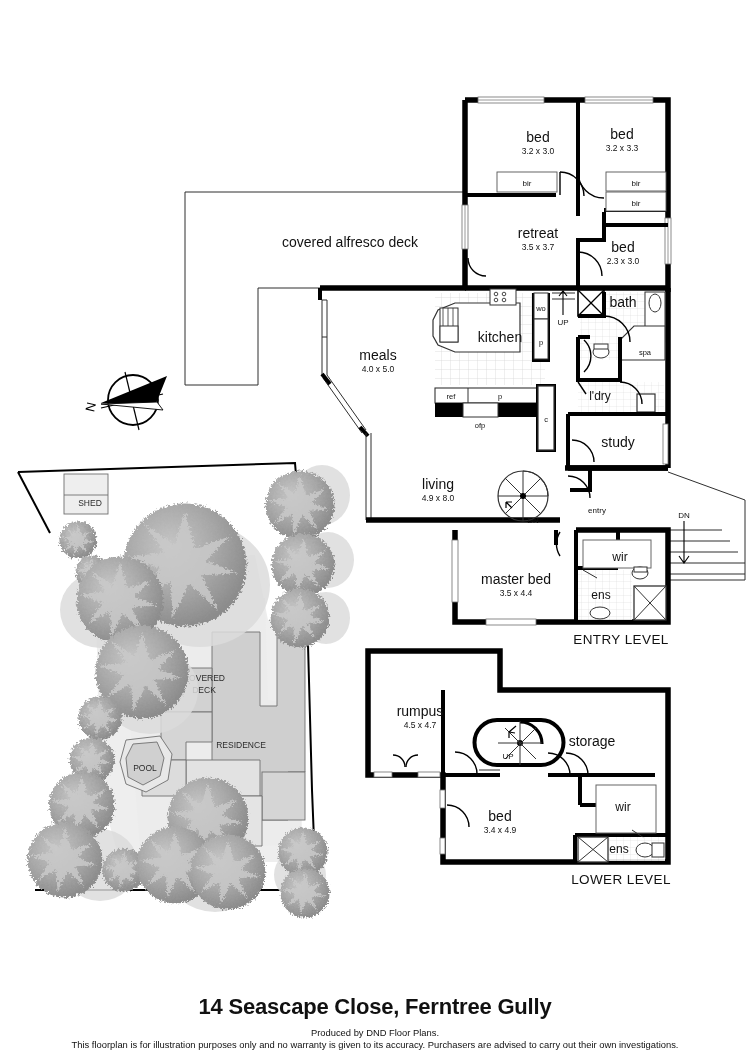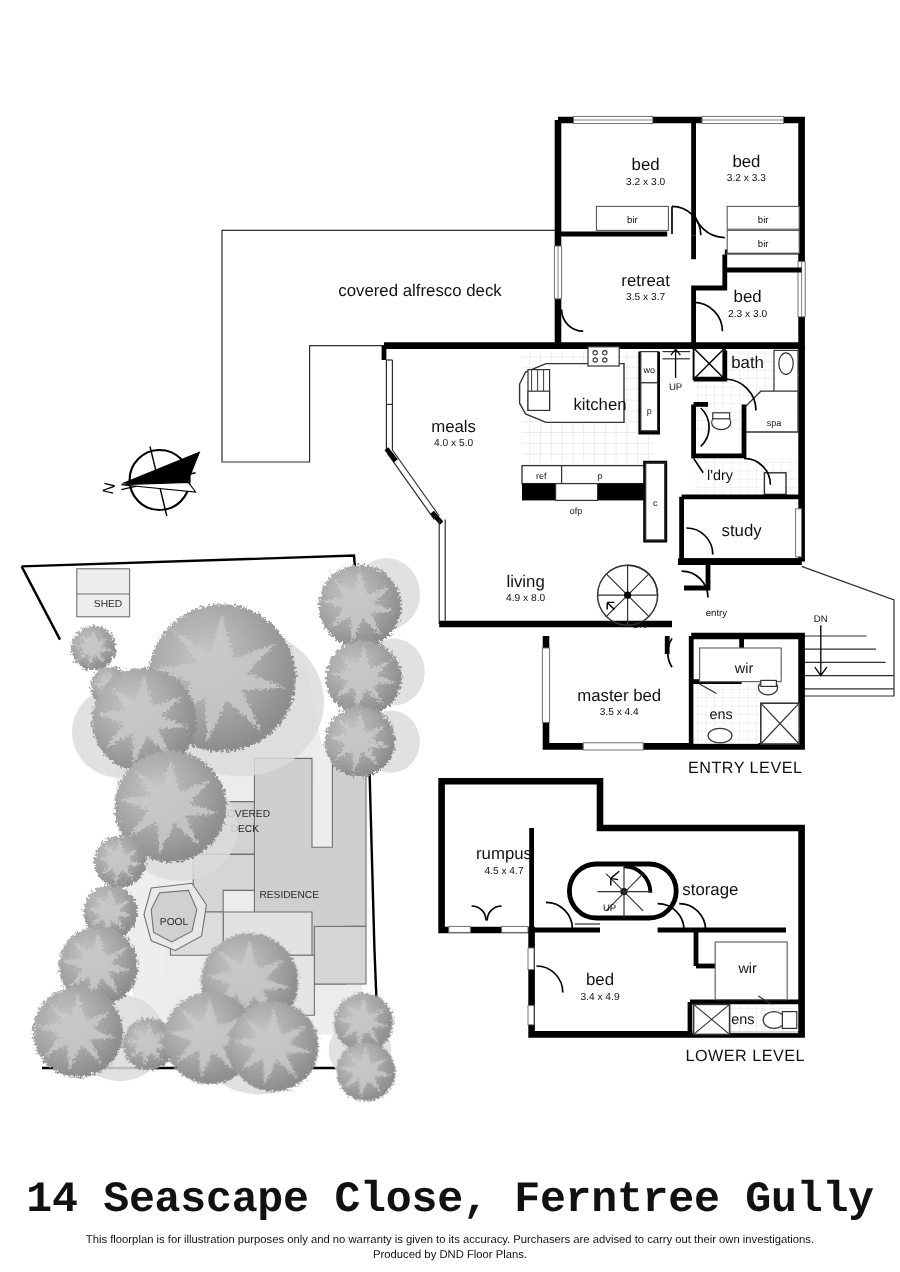--- a/index.html
+++ b/index.html
@@ -54,26 +54,25 @@
   .door   { stroke: #000; stroke-width: 1.4; fill: none; }
   .boundary { stroke: #000; stroke-width: 2; fill: none; }
   #title-block {
     position: absolute;
     left: 0;
     right: 0;
     bottom: 8px;
     text-align: center;
   }
   #main-title {
-    font-size: 36px;
+    font-size: 22px;
     font-weight: bold;
     letter-spacing: -0.2px;
     margin: 0 0 7px 0;
     color: #111;
-    font-family: Liberation Mono, monospace;
   }
   .disc-line {
     font-size: 9.4px;
     color: #111;
     line-height: 1.35;
   }
 </style>
 </head>
 <body>
 
@@ -517,17 +516,17 @@
         <rect x="652" y="843" width="12" height="14" fill="#fff" stroke="#333" stroke-width="1"></rect>
       </g>
 
       <text class="lvl-label" x="621" y="884">LOWER LEVEL</text>
     </g>
 
   </svg>
 
   <div id="title-block">
     <h1 id="main-title">14 Seascape Close, Ferntree Gully</h1>
+    <div class="disc-line">Produced by DND Floor Plans.</div>
     <div class="disc-line">This floorplan is for illustration purposes only and no warranty is given to its accuracy. Purchasers are advised to carry out their own investigations.</div>
-    <div class="disc-line">Produced by DND Floor Plans.</div>
   </div>
 
 </div>
 
 </body></html>

